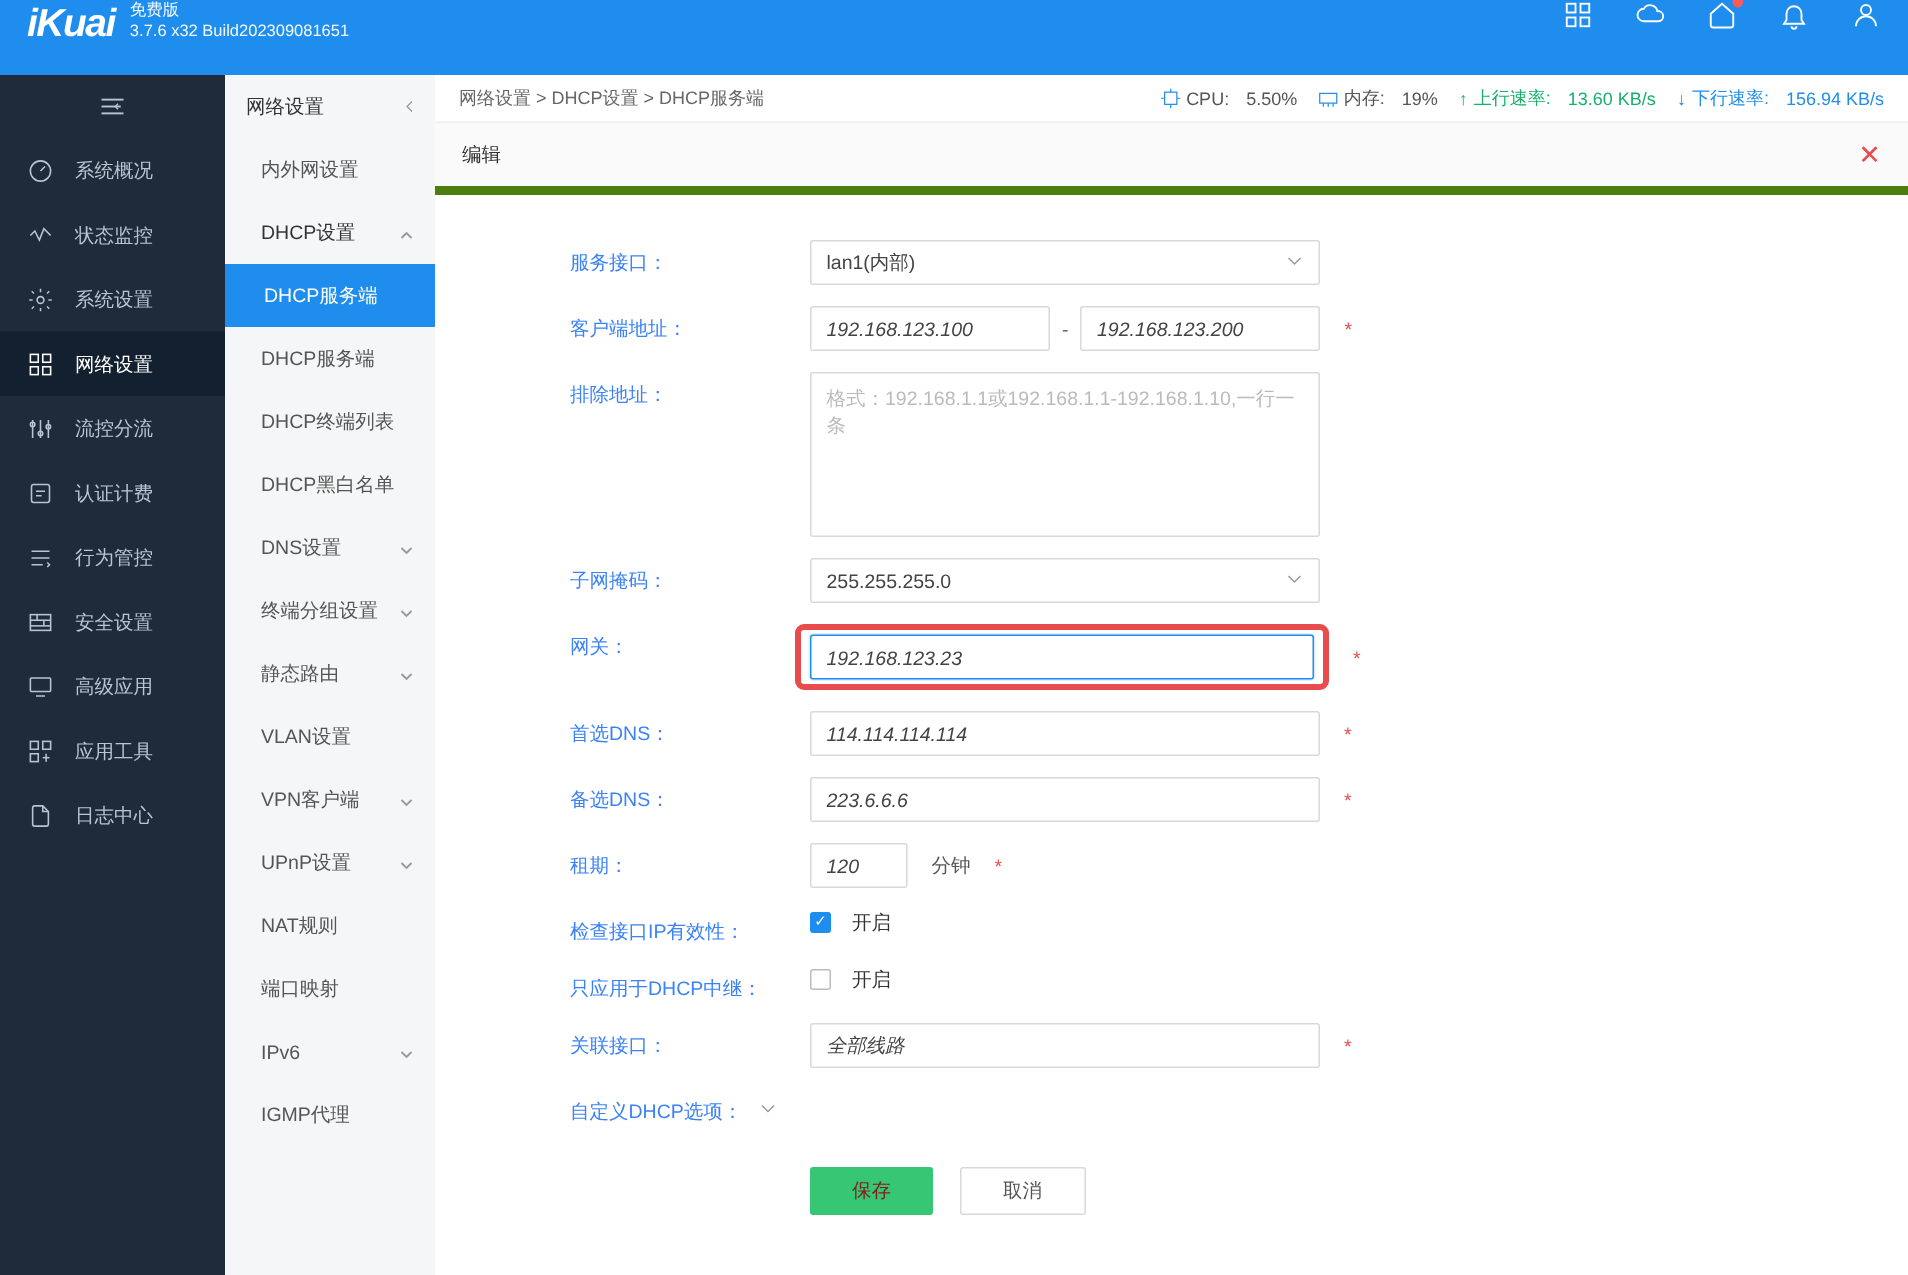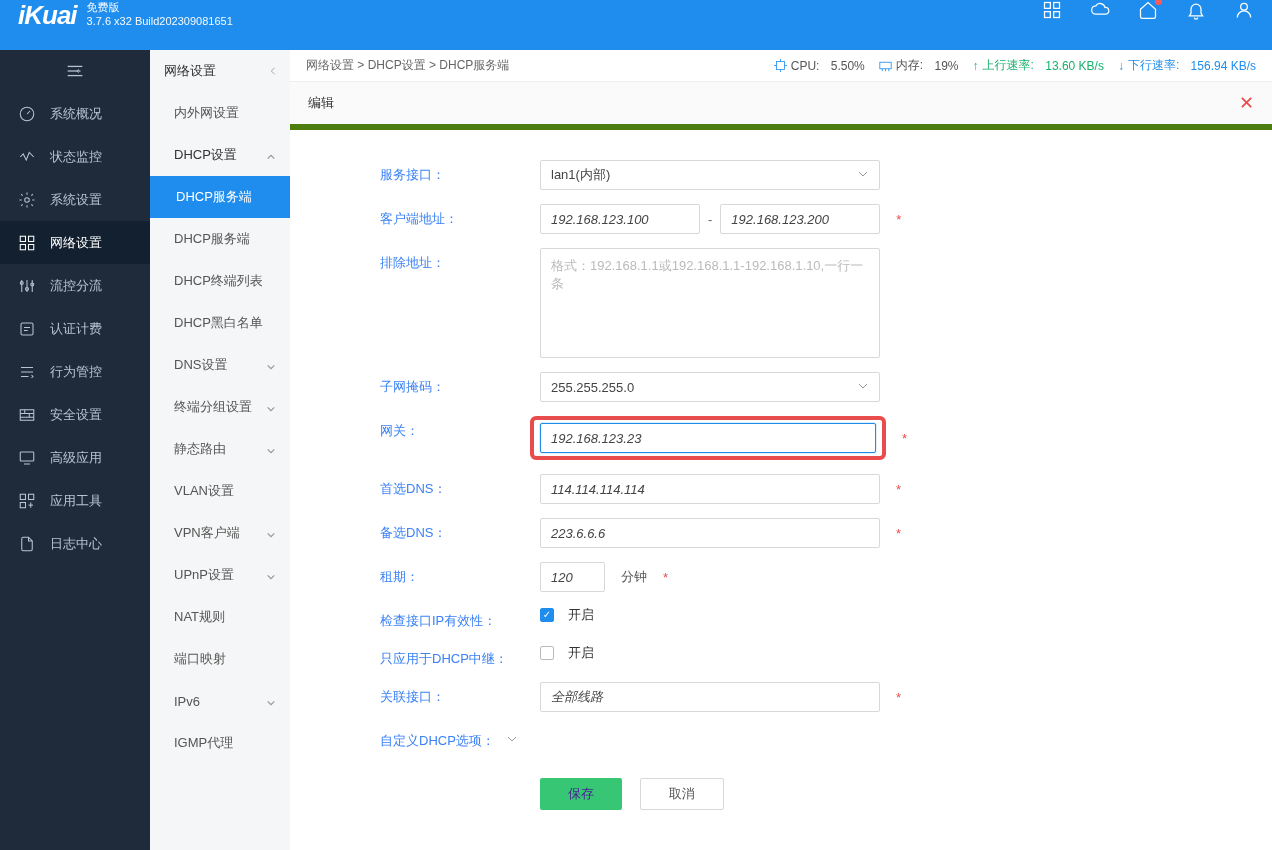--- a/index.html
+++ b/index.html
@@ -63,21 +63,21 @@
 .required { color: #e84c4c; margin-left: 8px; font-size: 13px; }
 .dash { color: #666; }
 .focused { border-color: #1f8ded; box-shadow: 0 0 0 1px rgba(31,141,237,0.15); }
 .highlight-box { border: 4px solid #e84c4c; border-radius: 6px; padding: 3px 6px; margin-left: -10px; }
 .highlight-box .inp { width: 336px; }
 .chk { width: 14px; height: 14px; border: 1px solid #bbb; border-radius: 2px; display: inline-flex; align-items: center; justify-content: center; margin-right: 6px; }
 .chk.checked { background: #1f8ded; border-color: #1f8ded; }
 .chk.checked::after { content: "✓"; color: #fff; font-size: 10px; line-height: 1; }
 .unit { color: #555; font-size: 13px; margin-left: 8px; }
 .btn { height: 32px; padding: 0 28px; border: none; border-radius: 2px; cursor: pointer; font-size: 13px; }
-.btn-primary { background: #37c673; color: #4c1d95; }
+.btn-primary { background: #37c673; color: #7f1d1d; }
 .btn-default { background: #fff; border: 1px solid #d6d9dc; color: #555; margin-left: 14px; }
 .btn-row { margin-top: 28px; margin-left: 160px; }
 .expand-arw { margin-left: 8px; }
 .expand-arw svg { width: 12px; height: 12px; stroke: #999; fill: none; }
 </style>
 </head>
 <body>
 
 <div class="header">
   <div class="logo-wrap">

